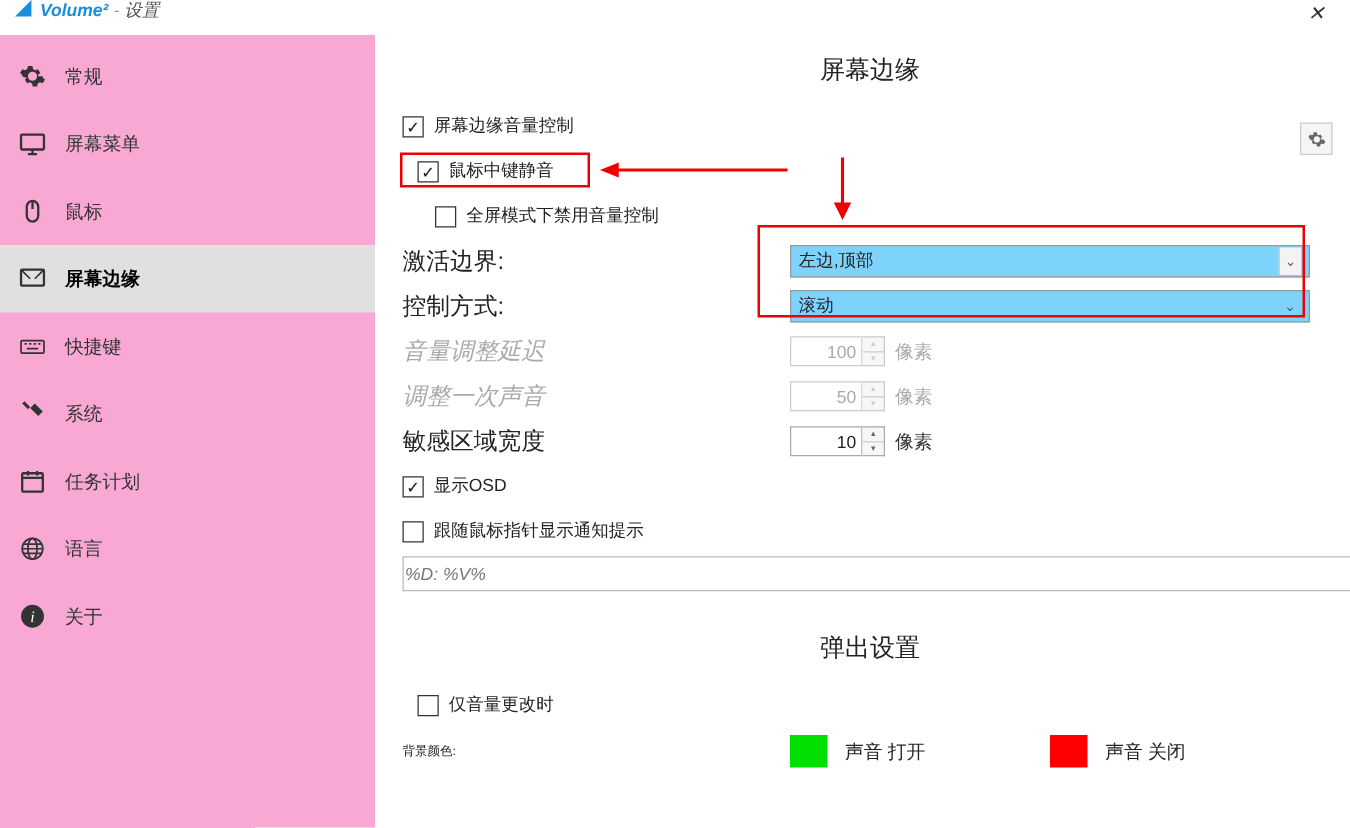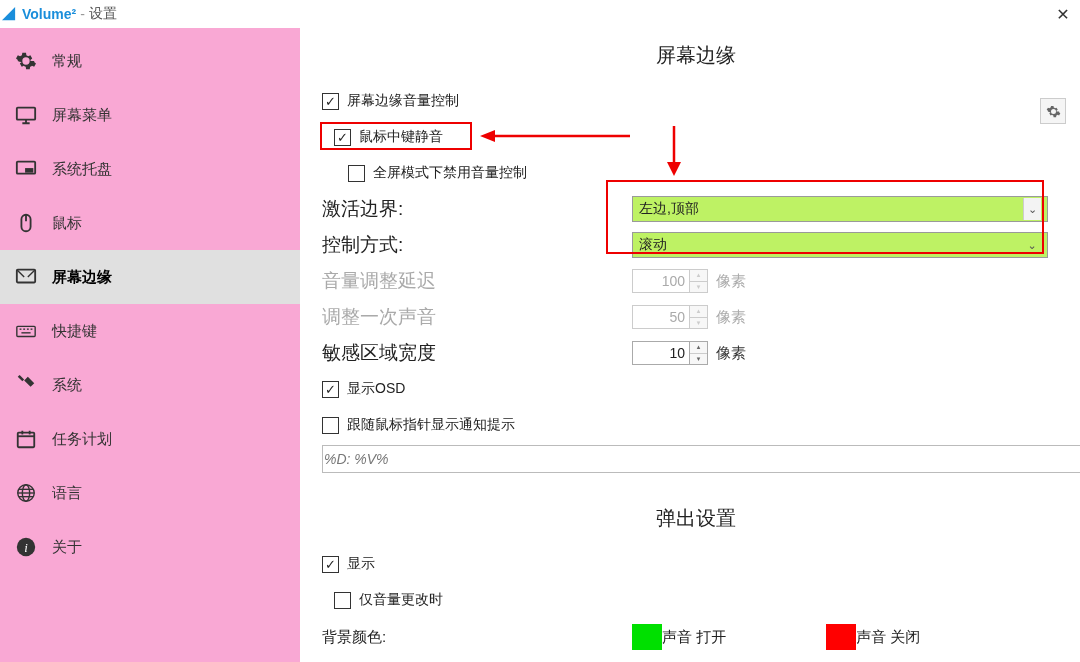--- a/index.html
+++ b/index.html
@@ -9,24 +9,24 @@
     color: #222;
     background: #fff;
     width: 1080px;
     height: 662px;
     overflow: hidden;
     position: relative;
   }
   .titlebar {
     height: 28px;
     display: flex;
-    align-items: center;
-    padding: 0 2px;
+    padding: 0 12px;
     font-size: 14px;
     color: #333;
+    font-style: italic;
   }
   .titlebar .logo {
     width: 14px; height: 14px;
     margin-right: 6px;
   }
   .titlebar .title-app { color: #1a8edb; font-weight: bold; }
   .titlebar .title-sep { color: #999; margin: 0 4px; }
   .titlebar .title-sub { color: #555; }
   .titlebar .close {
     margin-left: auto;
@@ -92,41 +92,41 @@
     min-height: 32px;
     margin-bottom: 4px;
   }
   .row.sub1 { padding-left: 12px; }
   .row.sub2 { padding-left: 26px; }
   .row .label {
     width: 310px;
     color: #222;
     font-size: 19px;
   }
-  .row .label.disabled { color: #aaa; }
+  .row .label.disabled { color: #aaa; font-style: italic; }
   .checkbox {
     width: 17px; height: 17px;
     border: 1px solid #333;
     margin-right: 8px;
     display: inline-flex;
     align-items: center;
     justify-content: center;
     flex-shrink: 0;
   }
   .checkbox.checked::after {
     content: "✓";
     font-size: 13px;
     line-height: 1;
     color: #222;
   }
   .select {
     width: 416px;
     height: 26px;
     border: 1px solid #9a9a9a;
-    background: #bef264;
+    background: #7dd3fc;
     display: flex;
     align-items: center;
     padding: 0 6px;
     position: relative;
   }
   .select .chev {
     margin-left: auto;
     width: 18px; height: 22px;
     display: flex; align-items: center; justify-content: center;
     font-size: 11px;
@@ -181,23 +181,23 @@
   }
   .color-swatch {
     width: 30px; height: 26px;
     display: inline-block;
   }
   .popup-row {
     display: flex;
     align-items: center;
     margin-top: 8px;
   }
-  .popup-row .label { width: 310px; font-size: 15px; }
+  .popup-row .label { width: 310px; font-size: 10px; }
   .popup-row .color-group { display: flex; align-items: center; margin-right: 100px; }
-  .popup-row .color-group .ctext { margin-left: 0; font-size: 15px; }
+  .popup-row .color-group .ctext { margin-left: 14px; font-size: 15px; }
   
   .annot { position: absolute; pointer-events: none; }
   .annot-box { border: 2px solid #e00; }
 </style>
 </head>
 <body>
 
 <div class="titlebar">
   <svg class="logo" viewBox="0 0 16 16">
     <polygon points="0,15 15,0 15,15" fill="#1a8edb"></polygon>
@@ -220,29 +220,20 @@
       <span>常规</span>
     </div>
     <div class="sidebar-item">
       <span class="icon">
         <svg viewBox="0 0 24 24" width="22" height="22" fill="none" stroke="#333" stroke-width="2">
             <rect x="2" y="4" width="20" height="13" rx="1"></rect>
             <path d="M8 21h8M12 17v4"></path>
           </svg>
       </span>
       <span>屏幕菜单</span>
-    </div>
-    <div class="sidebar-item">
-      <span class="icon">
-        <svg viewBox="0 0 24 24" width="22" height="22" fill="none" stroke="#333" stroke-width="2">
-            <rect x="2" y="4" width="20" height="13" rx="1"></rect>
-            <rect x="12" y="12" width="7" height="3" fill="#333"></rect>
-          </svg>
-      </span>
-      <span>系统托盘</span>
     </div>
     <div class="sidebar-item">
       <span class="icon">
         <svg viewBox="0 0 24 24" width="22" height="22" fill="none" stroke="#333" stroke-width="2">
             <rect x="7" y="3" width="10" height="18" rx="5"></rect>
             <line x1="12" y1="3" x2="12" y2="10"></line>
           </svg>
       </span>
       <span>鼠标</span>
     </div>
@@ -394,24 +385,20 @@
       <span>跟随鼠标指针显示通知提示</span>
     </div>
 
     <div class="text-input">
       <span>%D: %V%</span>
       <span class="info-i">i</span>
     </div>
 
     <div class="section-title" style="margin-top:32px;">弹出设置</div>
 
-    <div class="row">
-      <span class="checkbox checked"></span>
-      <span>显示</span>
-    </div>
     <div class="row sub1">
       <span class="checkbox"></span>
       <span>仅音量更改时</span>
     </div>
 
     <div class="popup-row">
       <span class="label">背景颜色:</span>
       <div class="color-group">
         <span class="color-swatch" style="background:#00e000"></span>
         <span class="ctext">声音 打开</span>

